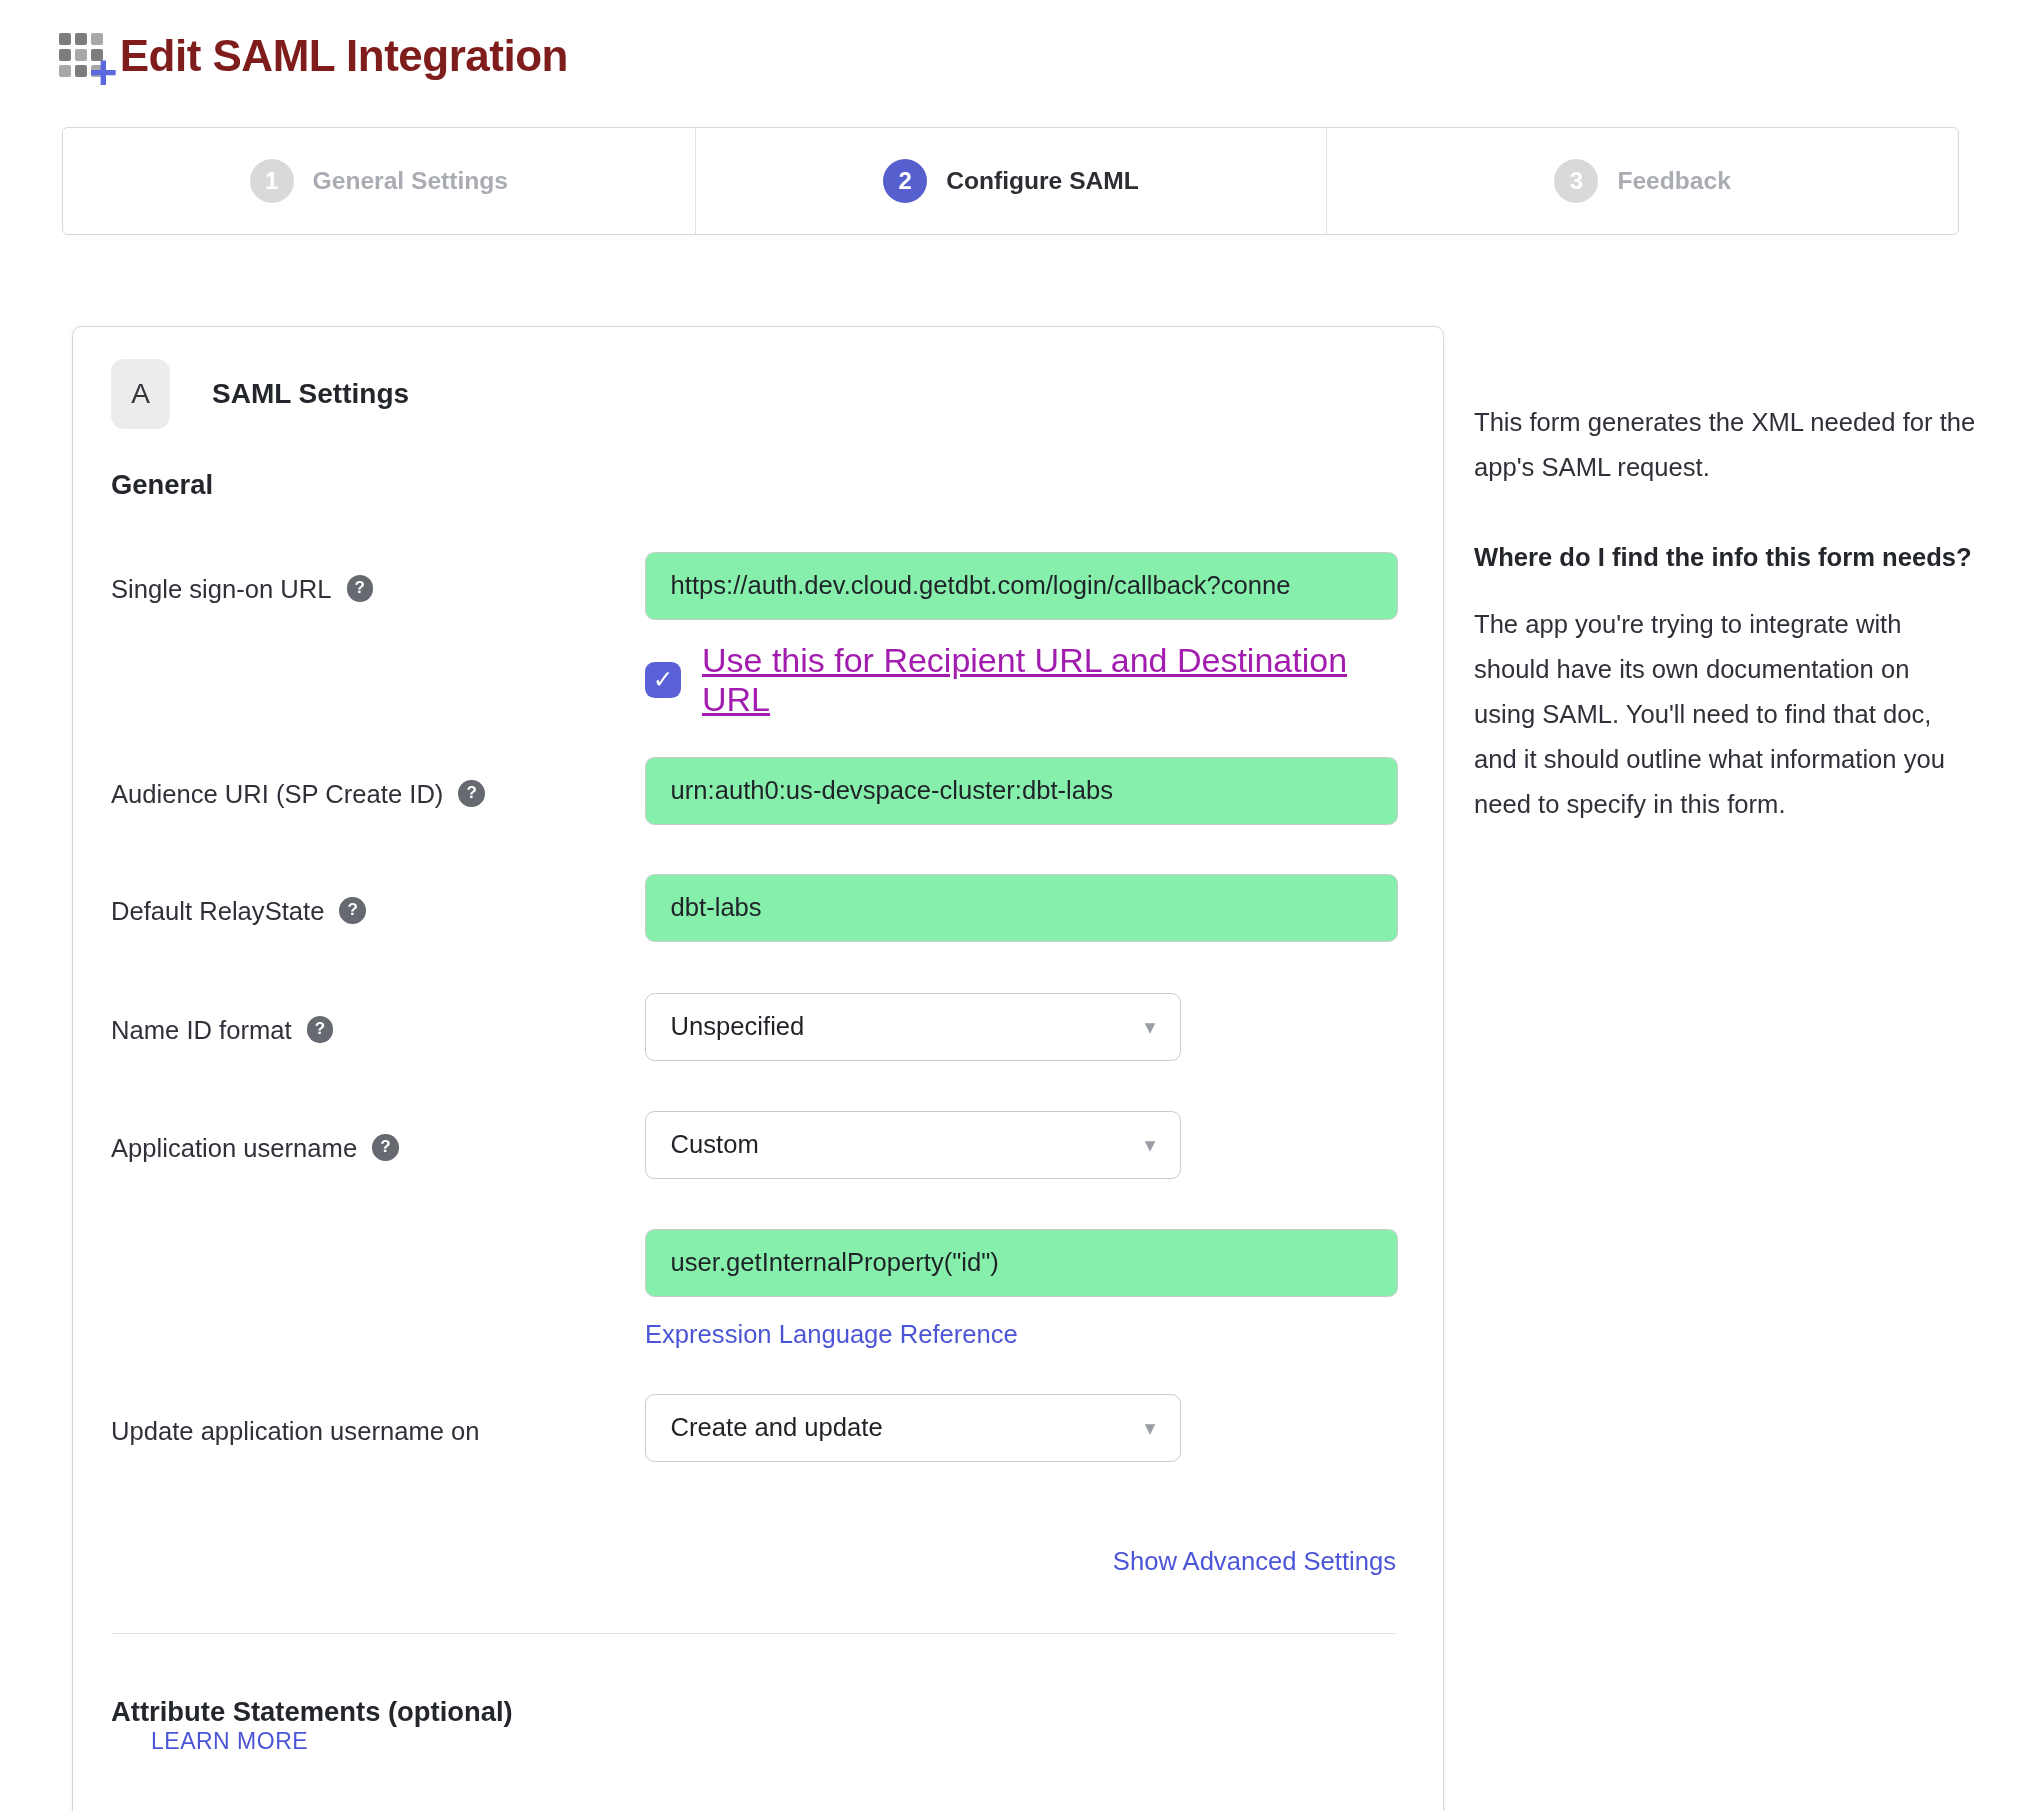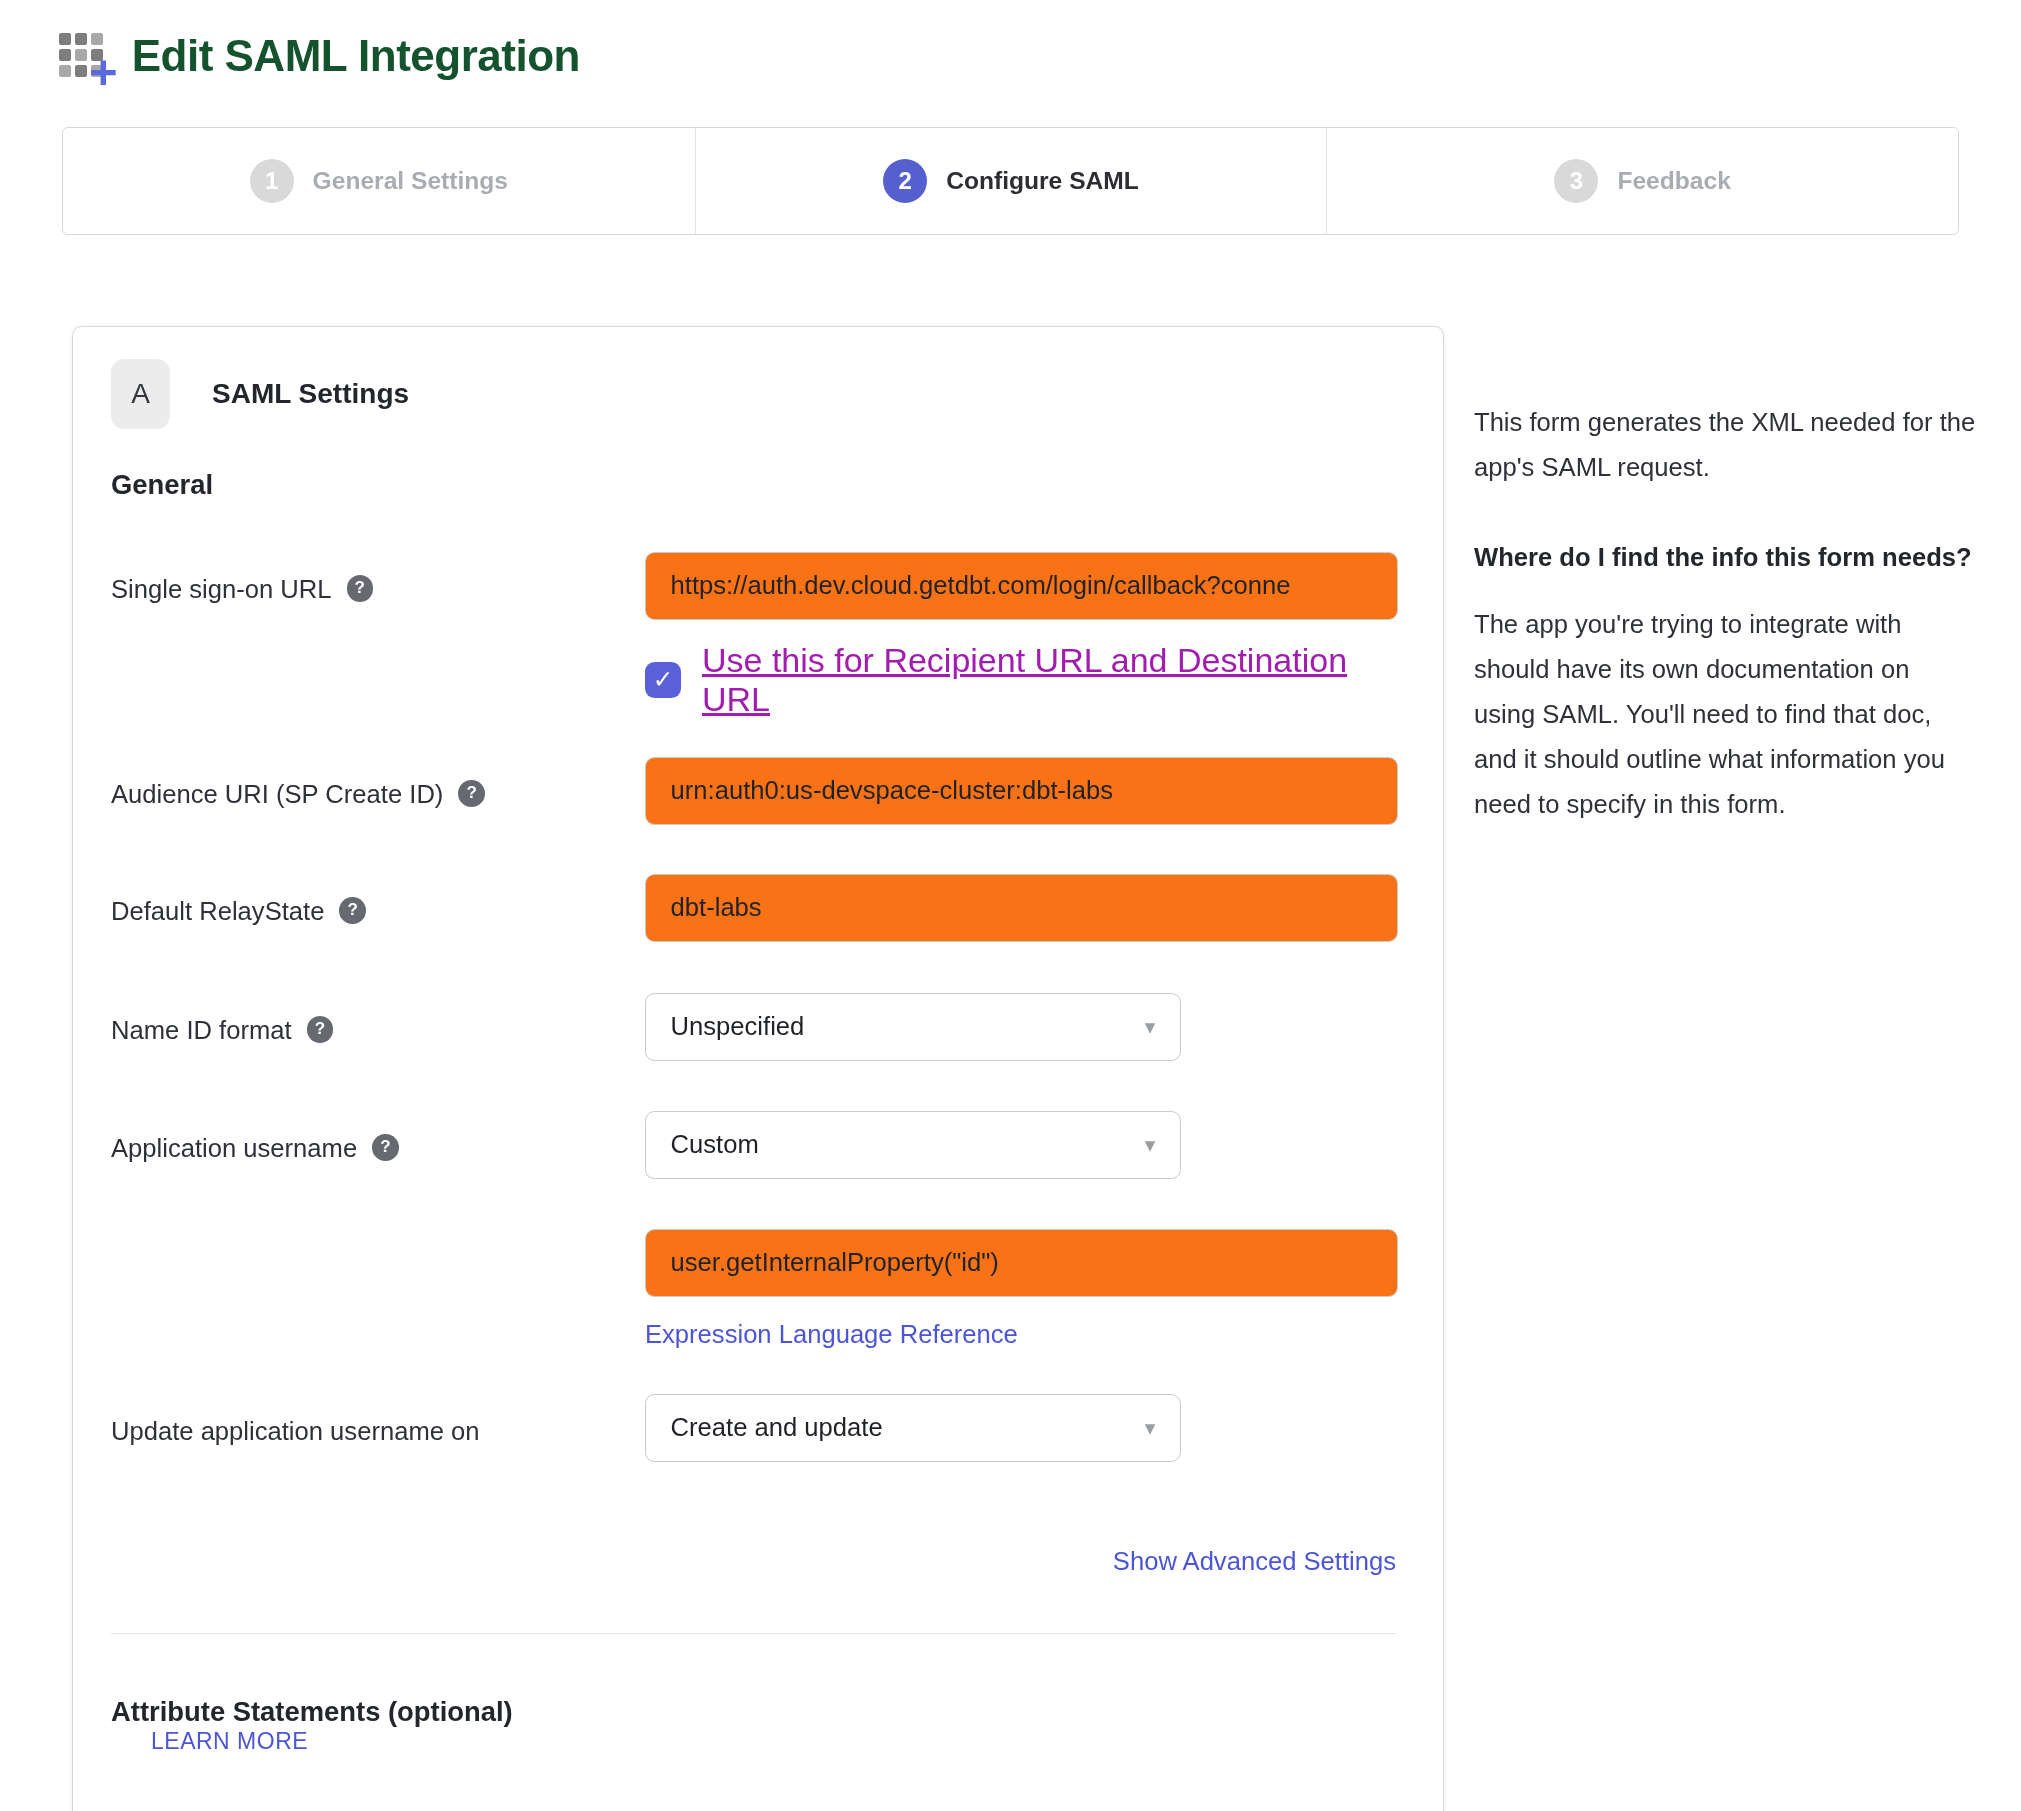--- a/index.html
+++ b/index.html
@@ -16,21 +16,21 @@
   .app-icon .grid {
     position: absolute; top: 5.7px; left: 3.8px;
     display: grid; grid-template-columns: repeat(3, 12.3px); grid-auto-rows: 12.3px; gap: 3.8px;
   }
   .app-icon .cell { border-radius: 1.9px; background: #7d7d7d; }
   .app-icon .cell.lt { background: #a8a8a8; }
   .app-icon .plus {
     position: absolute; right: -7.6px; bottom: -13.2px;
     font-size: 49px; font-weight: 700; line-height: 1; color: #5b68e0;
   }
-  h1.title { margin: 16px; font-size: 44px; font-weight: 700; letter-spacing: -0.5px; color: #14532d; }
+  h1.title { margin: 4px; font-size: 44px; font-weight: 700; letter-spacing: -0.5px; color: #7f1d1d; }
 
   
   .wizard {
     margin: 40px 62px 0 62px; height: 108px;
     border: 0.9px solid #d7d7d7; border-radius: 5.7px; background: #fff;
     display: grid; grid-template-columns: 1fr 1fr 1fr;
   }
   .step { display: flex; align-items: center; justify-content: center; gap: 19px; cursor: pointer; }
   .step + .step { border-left: 0.9px solid #e2e2e2; }
   .step-circle {
@@ -72,21 +72,21 @@
   .flabel .ltext { line-height: 32px; }
   .help {
     width: 26.5px; height: 26.5px; border-radius: 50%; background: #66696f; color: #fff;
     font-size: 17px; font-weight: 700; line-height: 26.5px; text-align: center;
     margin-top: 2.8px; flex: none; cursor: pointer;
   }
   .fctrl { flex: 1; }
 
   .tinput {
     width: 753px; height: 68px;
-    border: 1.4px solid #cbcbcb; border-radius: 9.5px; background: #f97316;
+    border: 1.4px solid #cbcbcb; border-radius: 9.5px; background: #86efac;
     font-family: "Liberation Sans", "DejaVu Sans", sans-serif;
     font-size: 25.6px; color: #1f2227; padding: 0 24.6px; outline: none;
   }
 
   .select {
     width: 536px; height: 68px;
     border: 1.4px solid #cbcbcb; border-radius: 9.5px; background: #fff;
     display: flex; align-items: center; justify-content: space-between;
     padding: 0 24.6px; cursor: pointer;
   }

